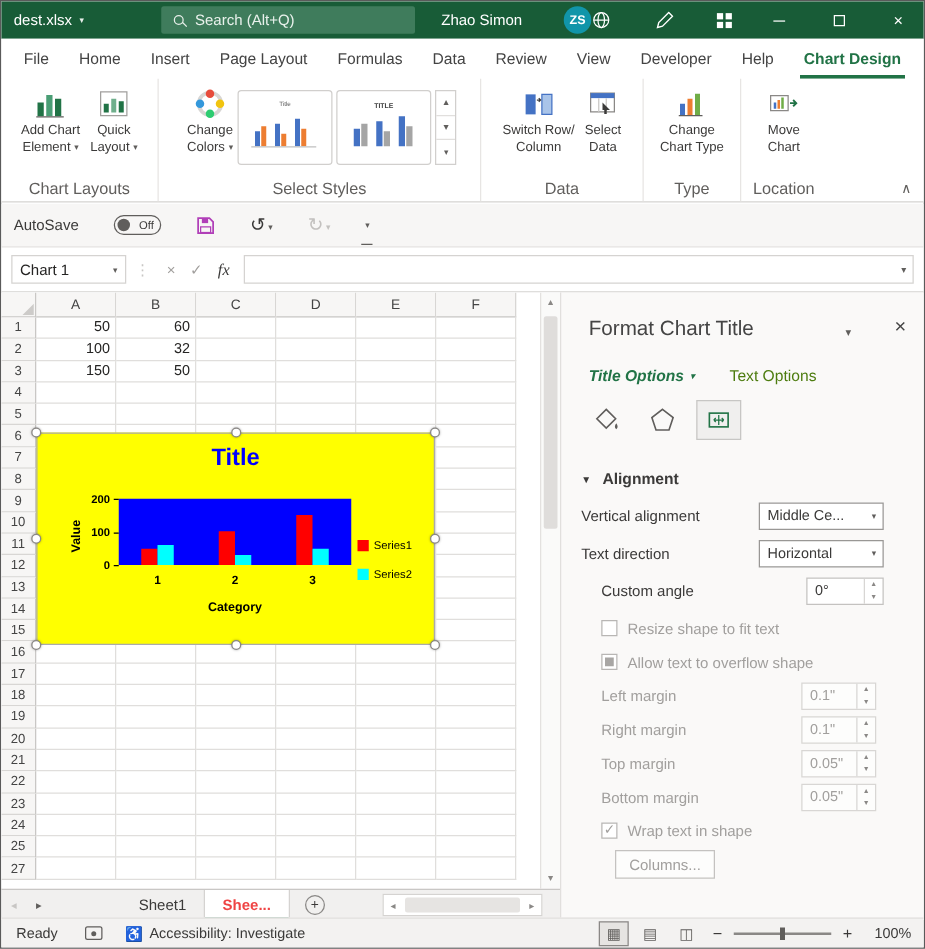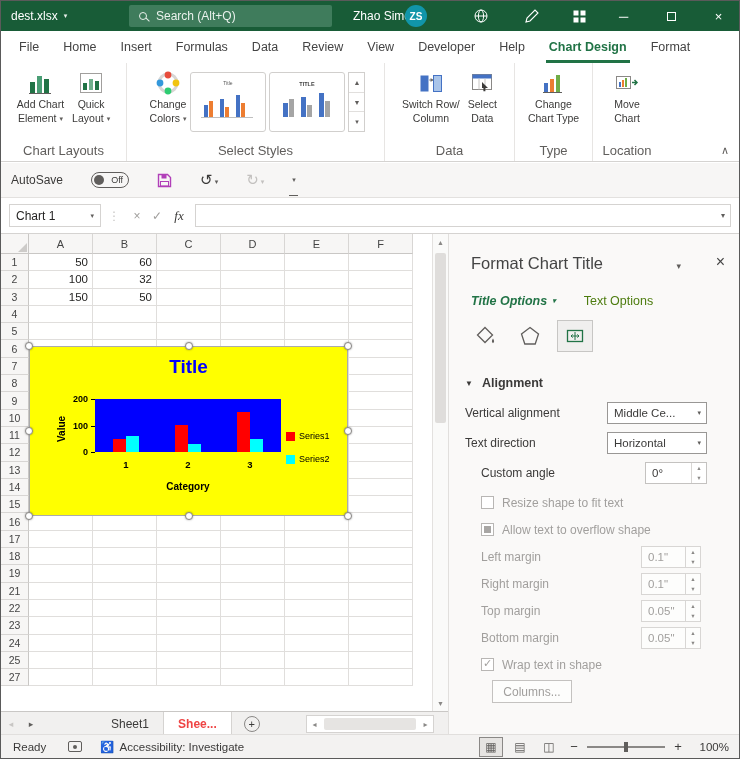--- a/index.html
+++ b/index.html
@@ -8,21 +8,21 @@
 .app{position:relative;width:740px;height:759px;background:#fff;border:1px solid #5a5a5a;overflow:hidden;color:#252423;}
 
 
 .titlebar{position:absolute;top:0;left:0;right:0;height:30px;background:#185C37;color:#fff;}
 .doc-chip{position:absolute;left:10px;top:0;height:30px;display:flex;align-items:center;gap:6px;font-size:12px;cursor:pointer;}
 .doc-caret{font-size:7px;opacity:.9;}
 .searchbox{position:absolute;left:128px;top:4px;width:203px;height:22px;background:#3F7C5C;border-radius:2px;display:flex;align-items:center;padding-left:10px;gap:9px;font-size:12px;color:#E9F1EC;cursor:text;}
 .mag{width:8px;height:8px;border:1.4px solid #E8EFEA;border-radius:50%;position:relative;flex:none;}
 .mag::after{content:"";position:absolute;width:5px;height:1.4px;background:#E8EFEA;transform:rotate(45deg);right:-4px;bottom:-1px;}
 .user-name{position:absolute;left:352px;top:0;height:30px;display:flex;align-items:center;font-size:12px;cursor:pointer;}
-.avatar{position:absolute;left:404px;top:4px;width:22px;height:22px;border-radius:50%;background:#1195A9;color:#fff;font-size:10px;font-weight:bold;display:flex;align-items:center;justify-content:center;cursor:pointer;}
+.avatar{position:absolute;left:450px;top:4px;width:22px;height:22px;border-radius:50%;background:#1195A9;color:#fff;font-size:10px;font-weight:bold;display:flex;align-items:center;justify-content:center;cursor:pointer;}
 .tb-ico{position:absolute;top:0;height:30px;width:36px;display:flex;align-items:center;justify-content:center;cursor:pointer;}
 .win-btn{position:absolute;top:0;height:30px;width:45px;display:flex;align-items:center;justify-content:center;font-size:13px;cursor:pointer;}
 .maxbox{width:9px;height:9px;border:1px solid #fff;}
 
 
 .ribbon-tabs{position:absolute;top:30px;left:0;right:0;height:32px;background:#fff;display:flex;align-items:stretch;padding-left:6px;}
 .rtab{padding:0 12px;display:flex;align-items:center;font-size:12.5px;color:#444;cursor:pointer;position:relative;white-space:nowrap;}
 .rtab.active{color:#217346;font-weight:600;}
 .rtab.active::after{content:"";position:absolute;left:9px;right:9px;bottom:0;height:3px;background:#217346;}
 
@@ -185,20 +185,21 @@
     <span class="win-btn" style="left:648px">
         <span class="maxbox"></span>
       </span>
     <span class="win-btn" style="left:695px">×</span>
   </header>
 
   <nav class="ribbon-tabs">
       <div class="rtab">File</div>
       <div class="rtab">Home</div>
       <div class="rtab">Insert</div>
+      <div class="rtab">Page Layout</div>
       <div class="rtab">Formulas</div>
       <div class="rtab">Data</div>
       <div class="rtab">Review</div>
       <div class="rtab">View</div>
       <div class="rtab">Developer</div>
       <div class="rtab">Help</div>
       <div class="rtab active">Chart Design</div>
       <div class="rtab">Format</div>
     </nav>
 
@@ -550,20 +551,29 @@
         <div class="grow">
           <div class="rowh">19</div>
           <div class="cell"></div>
           <div class="cell"></div>
           <div class="cell"></div>
           <div class="cell"></div>
           <div class="cell"></div>
           <div class="cell"></div>
         </div>
         <div class="grow">
+          <div class="rowh">20</div>
+          <div class="cell"></div>
+          <div class="cell"></div>
+          <div class="cell"></div>
+          <div class="cell"></div>
+          <div class="cell"></div>
+          <div class="cell"></div>
+        </div>
+        <div class="grow">
           <div class="rowh">21</div>
           <div class="cell"></div>
           <div class="cell"></div>
           <div class="cell"></div>
           <div class="cell"></div>
           <div class="cell"></div>
           <div class="cell"></div>
         </div>
         <div class="grow">
           <div class="rowh">22</div>

